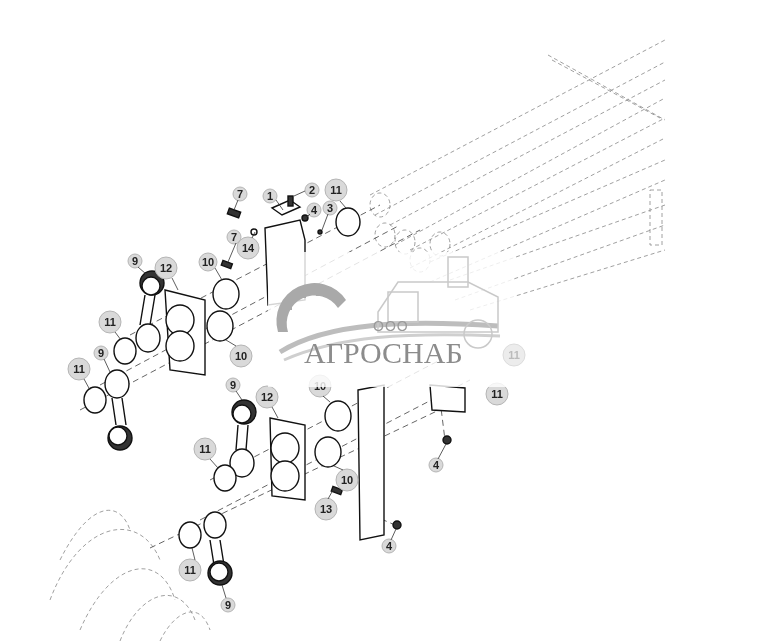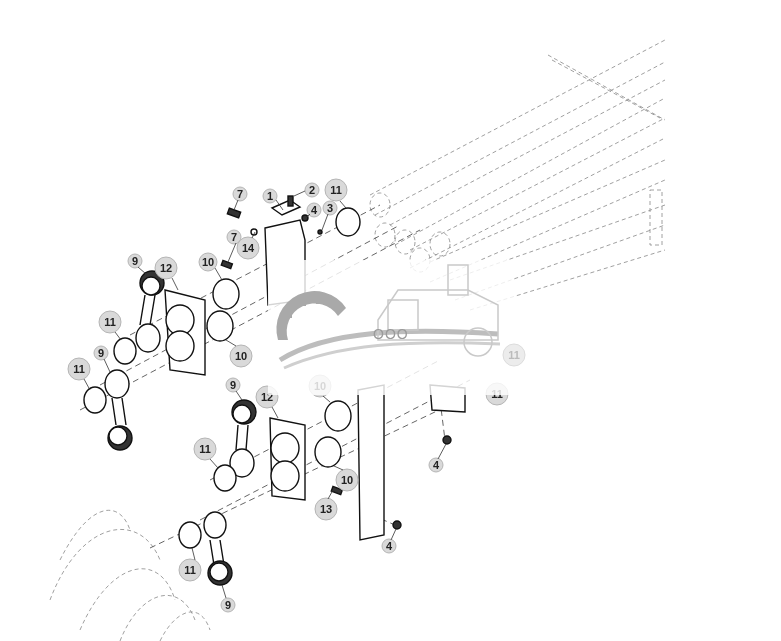--- a/index.html
+++ b/index.html
@@ -7,21 +7,21 @@
   #diagram{position:absolute;left:0;top:0;width:781px;height:641px;}
   .callout circle{fill:#d9d9d9;stroke:#b5b5b5;stroke-width:1;}
   .callout text{font-family:"Liberation Sans",sans-serif;font-size:11px;font-weight:bold;fill:#222;text-anchor:middle;dominant-baseline:central;}
   .callout.faded circle{fill:#ececec;stroke:#dcdcdc;}
   .callout.faded text{fill:#bbb;}
   .dash{stroke:#555;stroke-width:0.9;stroke-dasharray:6 4;fill:none;}
   .dashlight{stroke:#888;stroke-width:0.8;stroke-dasharray:4 3;fill:none;}
   .part{stroke:#111;stroke-width:1.4;fill:#fff;}
   .partdark{stroke:#111;stroke-width:1.4;fill:#333;}
   .leader{stroke:#333;stroke-width:0.8;fill:none;}
-  #watermark{position:absolute;left:268px;top:260px;width:246px;height:135px;background:rgba(255,255,255,0.82);}
+  #watermark{position:absolute;left:268px;top:252px;width:246px;height:135px;background:rgba(255,255,255,0.82);}
   #wm-ooo{position:absolute;left:105px;top:66px;font-family:"Liberation Sans",sans-serif;font-size:14px;color:#9a9a9a;letter-spacing:1px;}
   #wm-name{position:absolute;left:36px;top:84px;font-family:"Liberation Serif",serif;font-size:30px;color:#8c8c8c;letter-spacing:0px;}
 </style>
 </head>
 <body>
 
 <svg id="diagram" viewBox="0 0 781 641" xmlns="http://www.w3.org/2000/svg">
 
   <g>
     <path class="dashlight" d="M370 195 L665 40"></path>
@@ -263,20 +263,21 @@
     <path d="M12 100 C60 70 140 68 230 74" stroke="#bdbdbd" stroke-width="5" fill="none"></path>
     <path d="M16 108 C70 84 140 80 232 84" stroke="#cfcfcf" stroke-width="3" fill="none"></path>
     <g stroke="#c9c9c9" stroke-width="1.5" fill="none">
       <path d="M110 60 L130 30 L200 30 L230 45 L230 80 L110 80 Z"></path>
       <rect x="180" y="5" width="20" height="30"></rect>
       <circle cx="210" cy="82" r="14"></circle>
       <path d="M120 40 L150 40 L150 70 L120 70 Z"></path>
     </g>
   </svg>
   <div id="wm-ooo">ООО</div>
+  <div id="wm-name">АГРОСНАБ</div>
 </div>
 
 <svg style="position:absolute;left:0;top:0;" width="781" height="641">
   <g class="callout faded">
     <circle cx="514" cy="355" r="11" fill="#ececec" stroke="#dcdcdc"></circle>
     <text x="514" y="355" font-family="Liberation Sans, sans-serif" font-size="11" font-weight="bold" fill="#bbb" text-anchor="middle" dominant-baseline="central">11</text>
   </g>
 </svg>
 
 </body></html>

